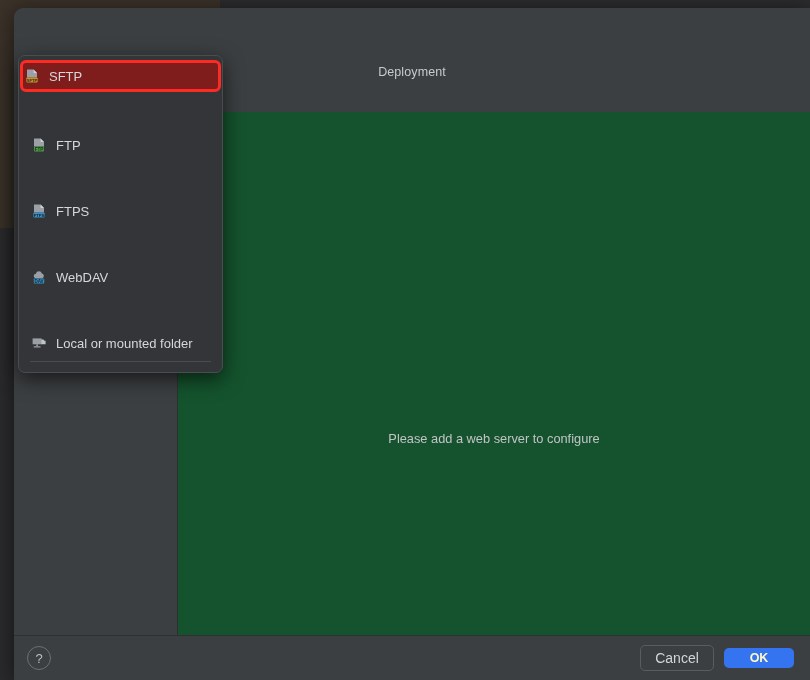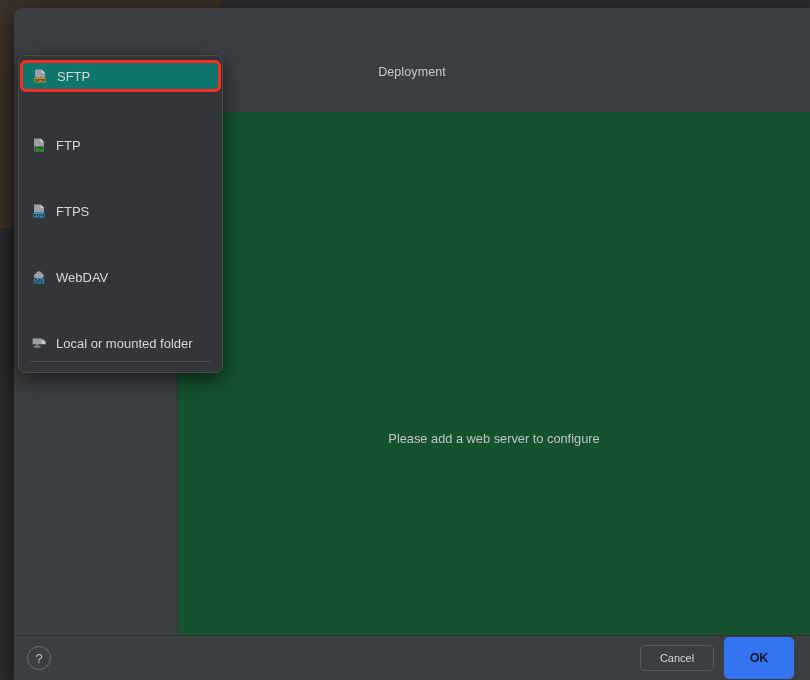--- a/index.html
+++ b/index.html
@@ -188,32 +188,32 @@
     font-family: "Liberation Sans", sans-serif;
   }
   #footer-spacer { flex: 1 1 auto; }
   #cancel-button {
     min-width: 74px;
     height: 26px;
     border-radius: 5px;
     border: 1px solid #595d5f;
     background: #3c3f41;
     color: #d3d5d6;
-    font-size: 11px;
+    font-size: 14px;
     font-family: "Liberation Sans", sans-serif;
     padding: 0 12px;
     margin-right: 10px;
   }
   #ok-button {
     min-width: 70px;
-    height: 42px;
+    height: 20px;
     border-radius: 5px;
     border: none;
     background: #3574f0;
-    color: #0f172a;
+    color: #fef9c3;
     font-size: 12.5px;
     font-weight: bold;
     font-family: "Liberation Sans", sans-serif;
     padding: 0 14px;
   }
 
   
   #add-server-menu {
     position: absolute;
     left: 18px;
@@ -240,26 +240,26 @@
   .menu-item .mi-icon {
     width: 18px;
     height: 18px;
     margin-right: 8px;
     display: flex;
     align-items: center;
     justify-content: center;
     flex: 0 0 18px;
   }
   #menu-item-sftp {
-    background: #0f766e;
+    background: #7f1d1d;
     border: 3px solid #fb2c24;
     border-radius: 6px;
     margin: 0 1px;
     height: 26px;
-    padding-left: 8px;
+    padding-left: 0;
   }
   #menu-separator {
     height: 1px;
     background: #4a4d50;
     margin: 5px 11px 5px 11px;
   }
 </style>
 </head>
 <body>
 

